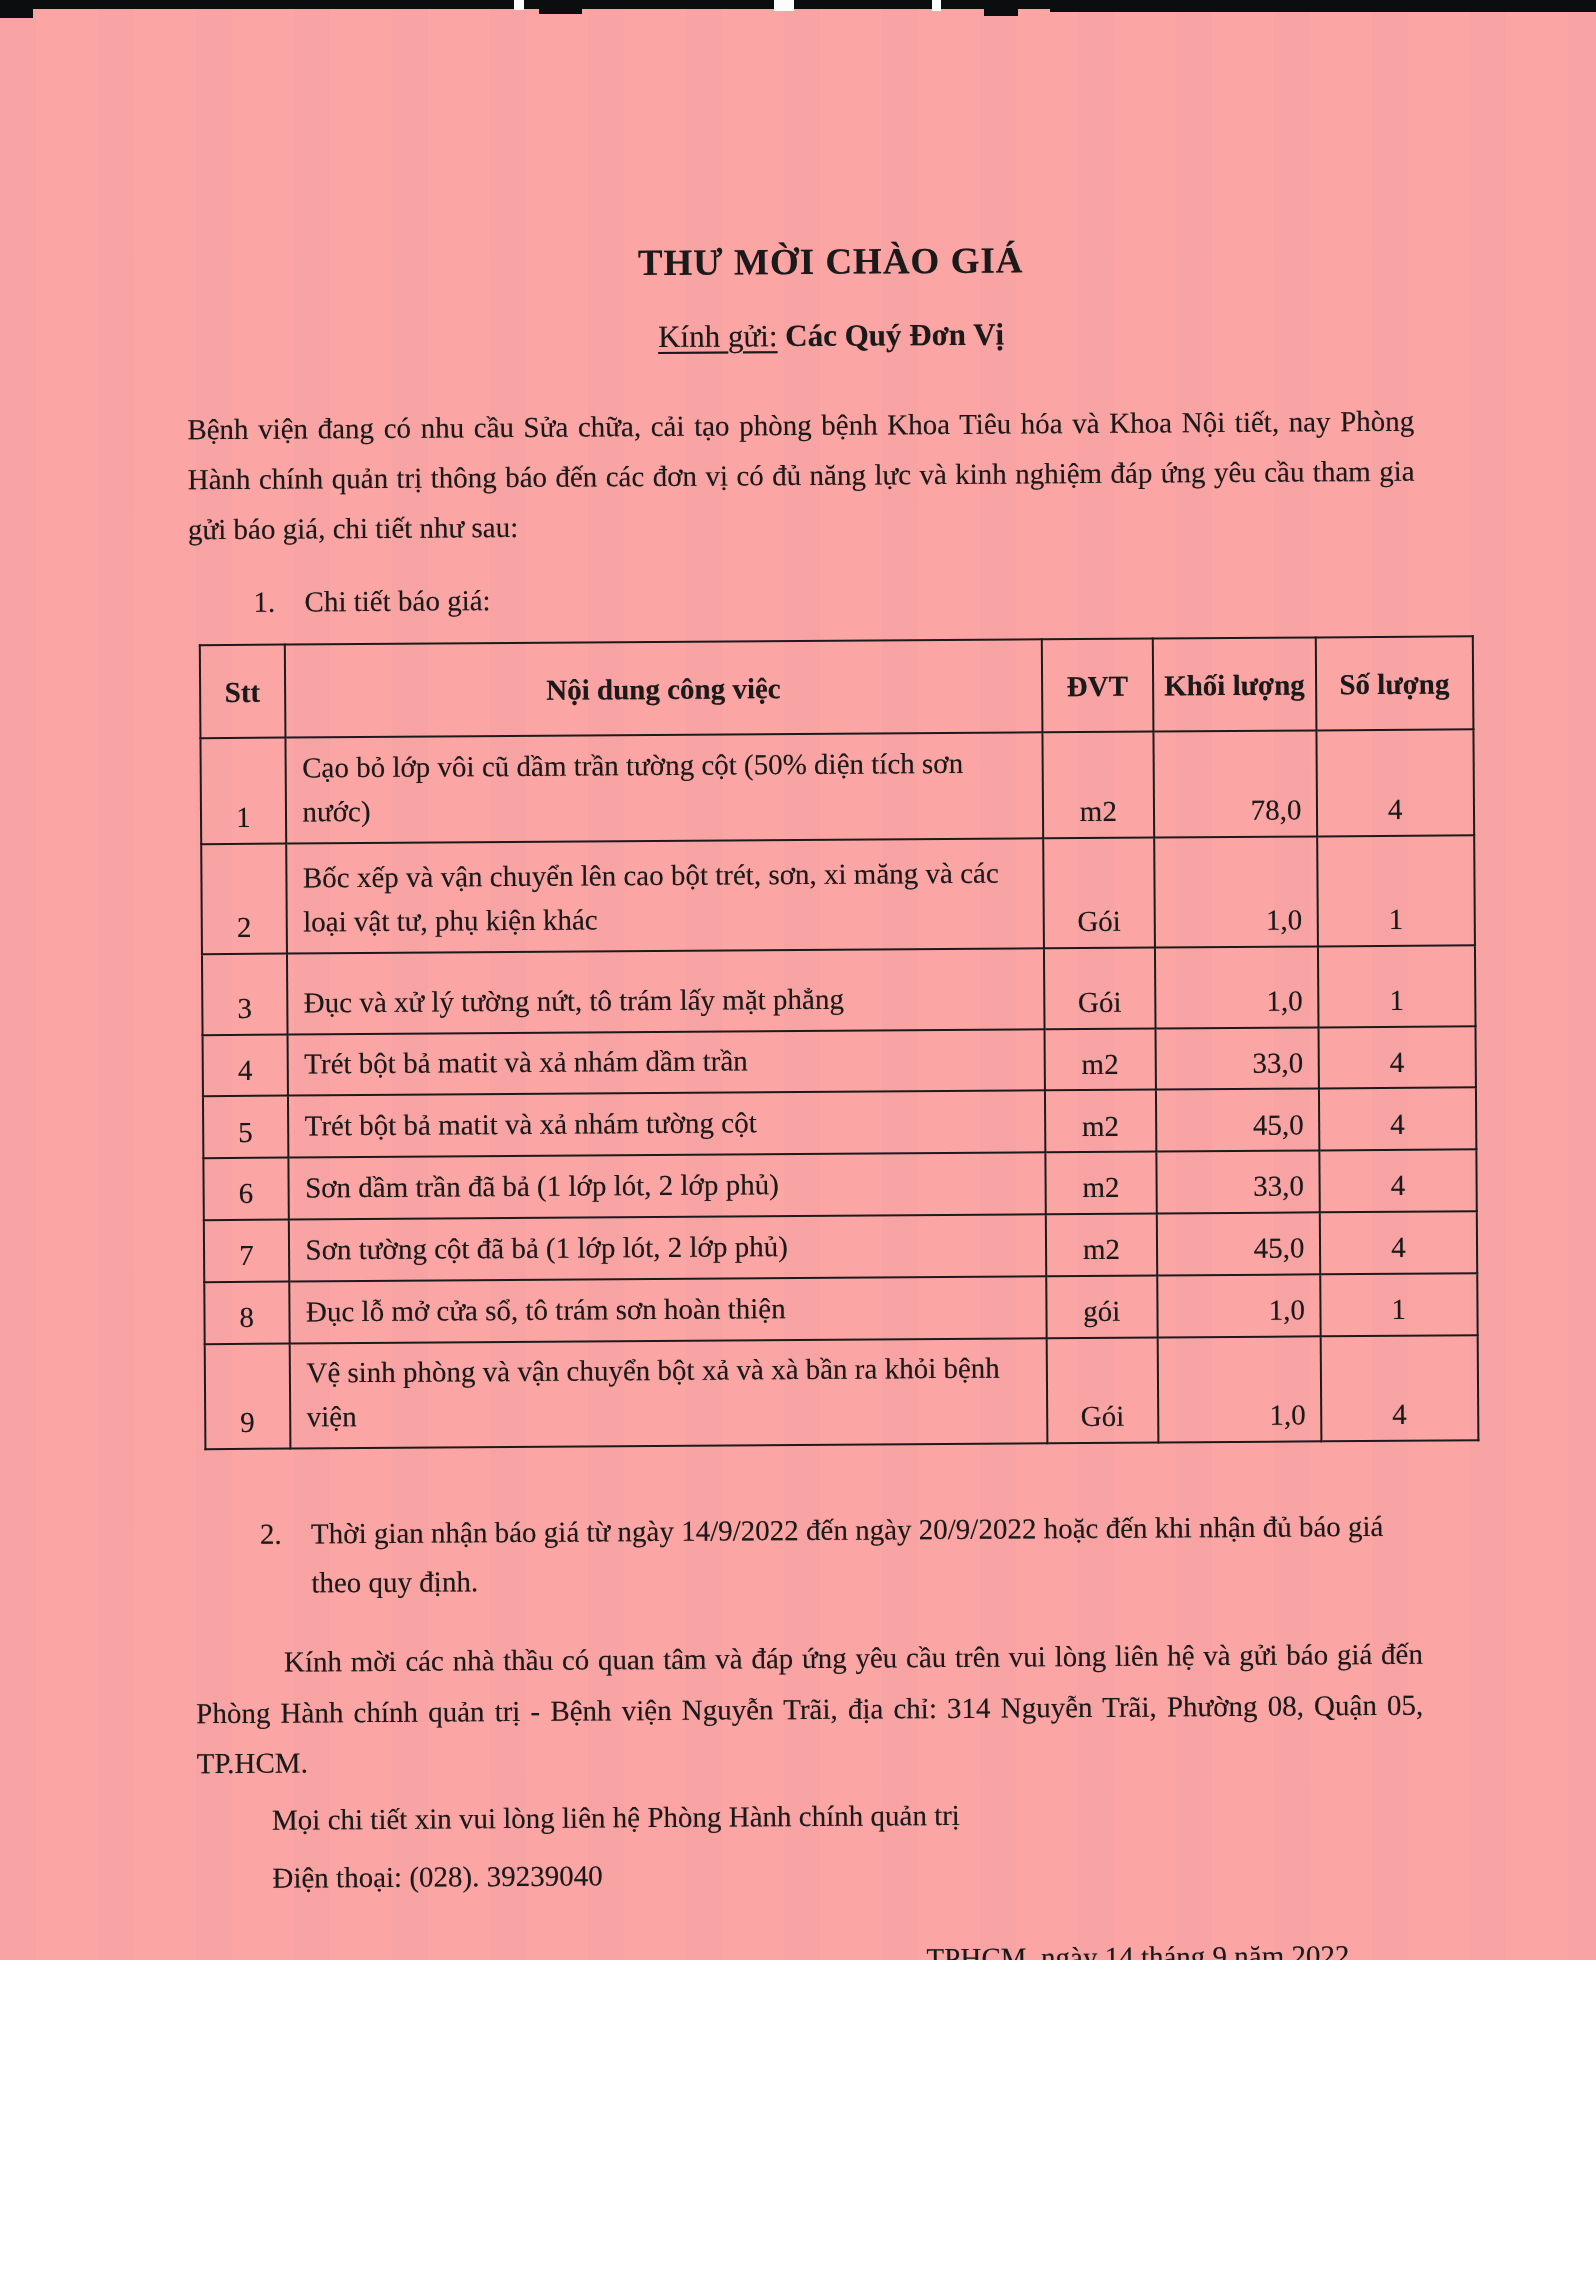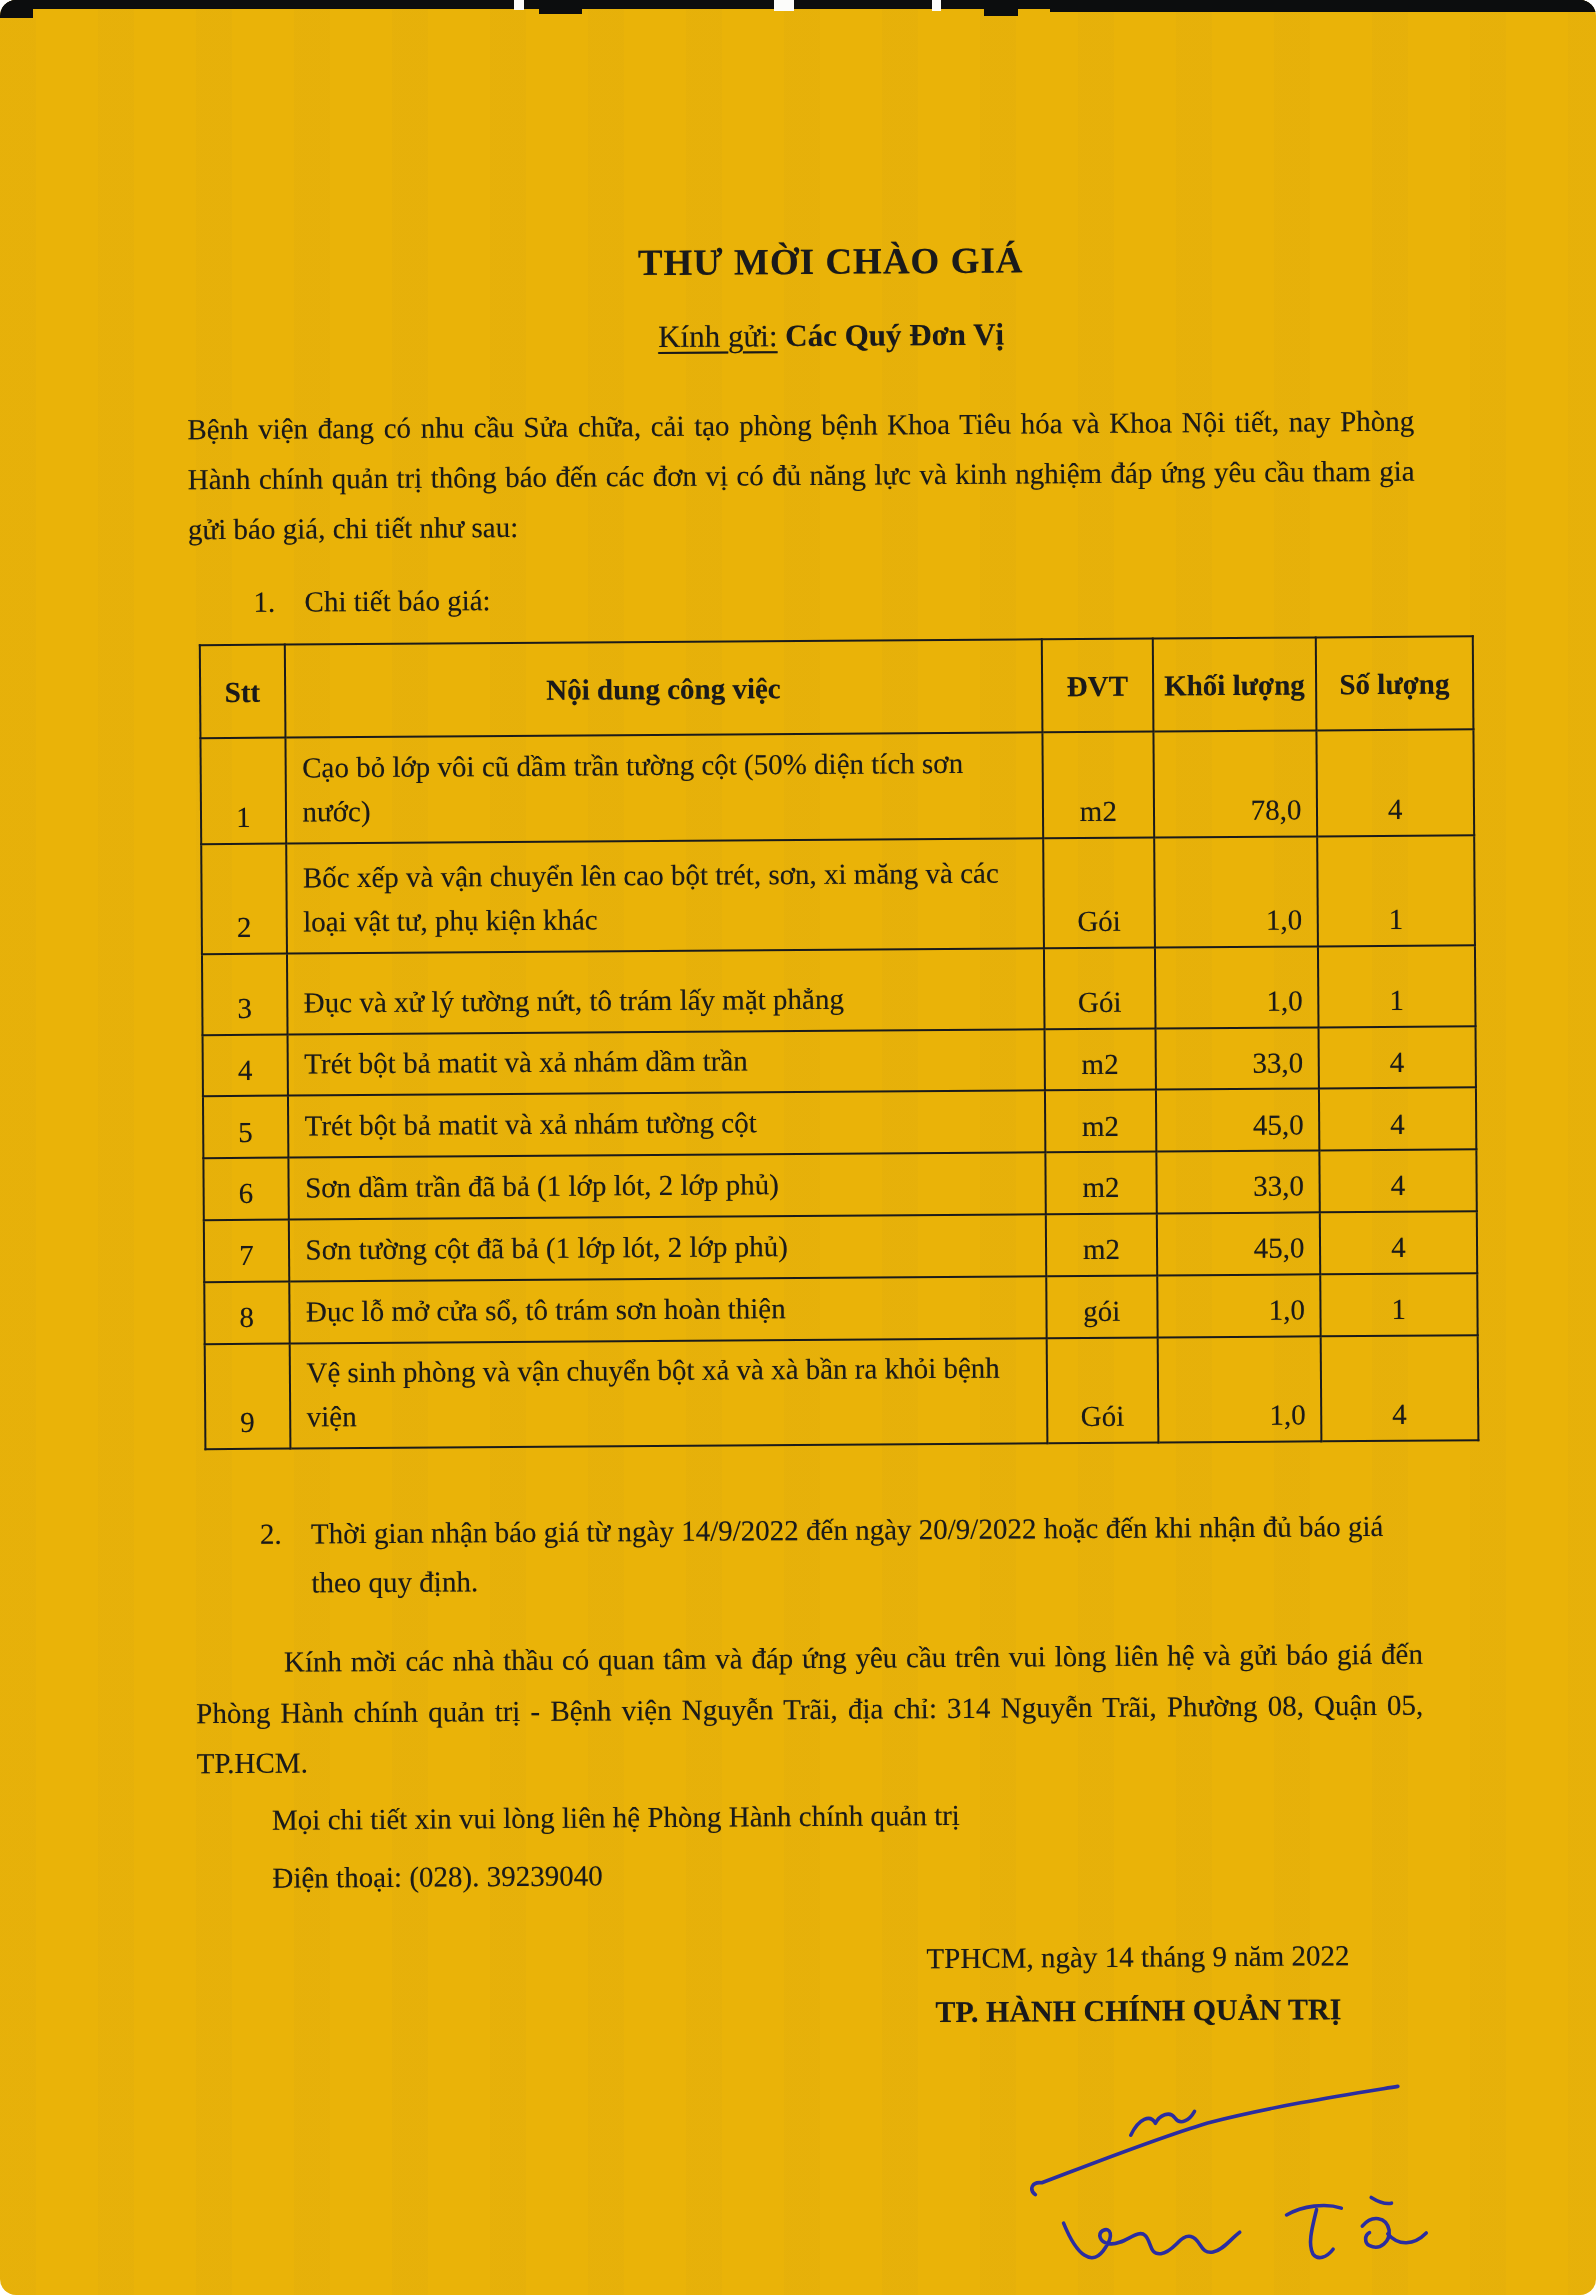--- a/index.html
+++ b/index.html
@@ -1,22 +1,21 @@
 <!DOCTYPE html>
 <html style="font-size:10.4px"><head>
 <meta charset="utf-8">
 <style>
   html,body { margin:0; padding:0; }
   body { width:1596px; height:2295px; background:#ffffff; }
   .page {
-    position:relative; width:1596px; height:2295px;
-    background:#eab308; overflow:hidden;
+    position:relative; width:1596px; height:1960px;
+    background:#fca5a5; overflow:hidden;
     font-family:"Liberation Serif","DejaVu Serif",serif;
     color:#1a1a1a;
-    border-radius:16px;
   }
   .page::before {
     content:""; position:absolute; inset:0; pointer-events:none;
     background:repeating-linear-gradient(90deg,
       rgba(60,60,90,0.018) 0px, rgba(60,60,90,0.018) 36px,
       rgba(0,0,0,0) 36px, rgba(0,0,0,0) 98px);
   }
   
   .scanbar { position:absolute; background:#0c0d0e; }
   .scangap { position:absolute; background:#fcfcfa; }

